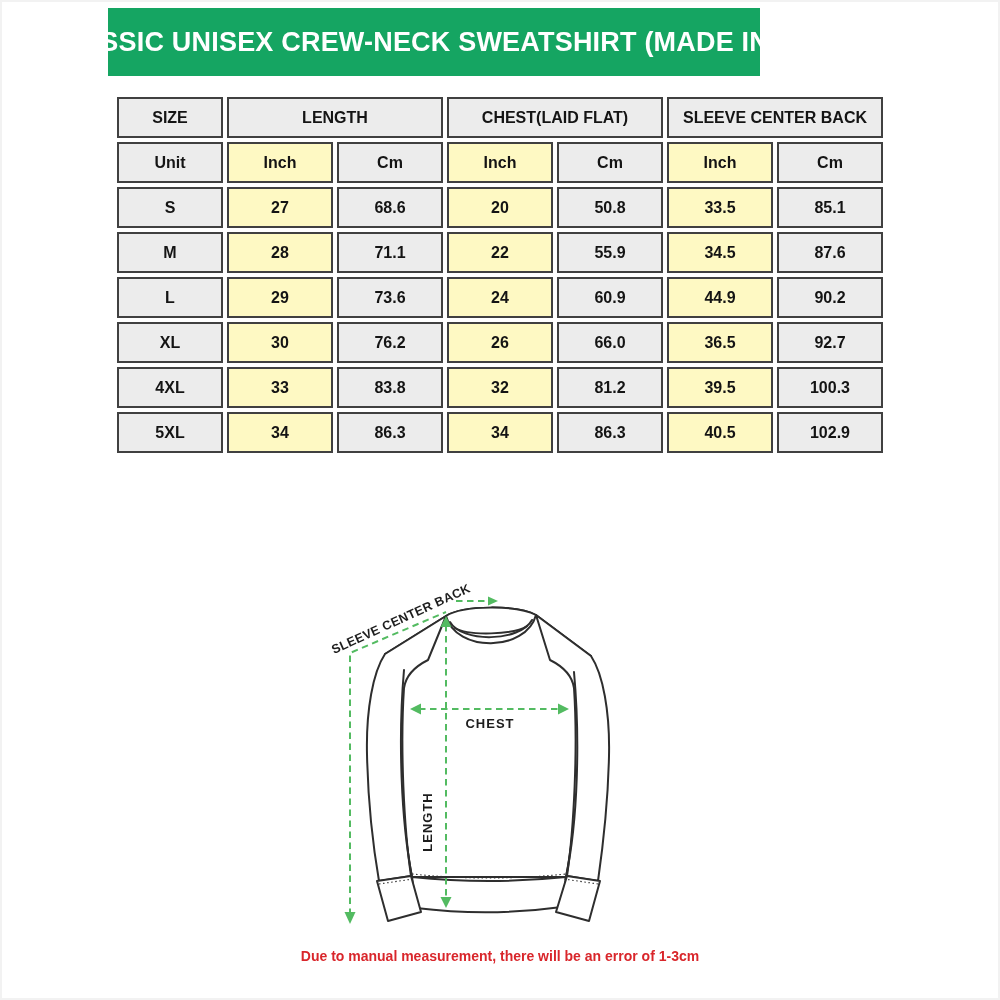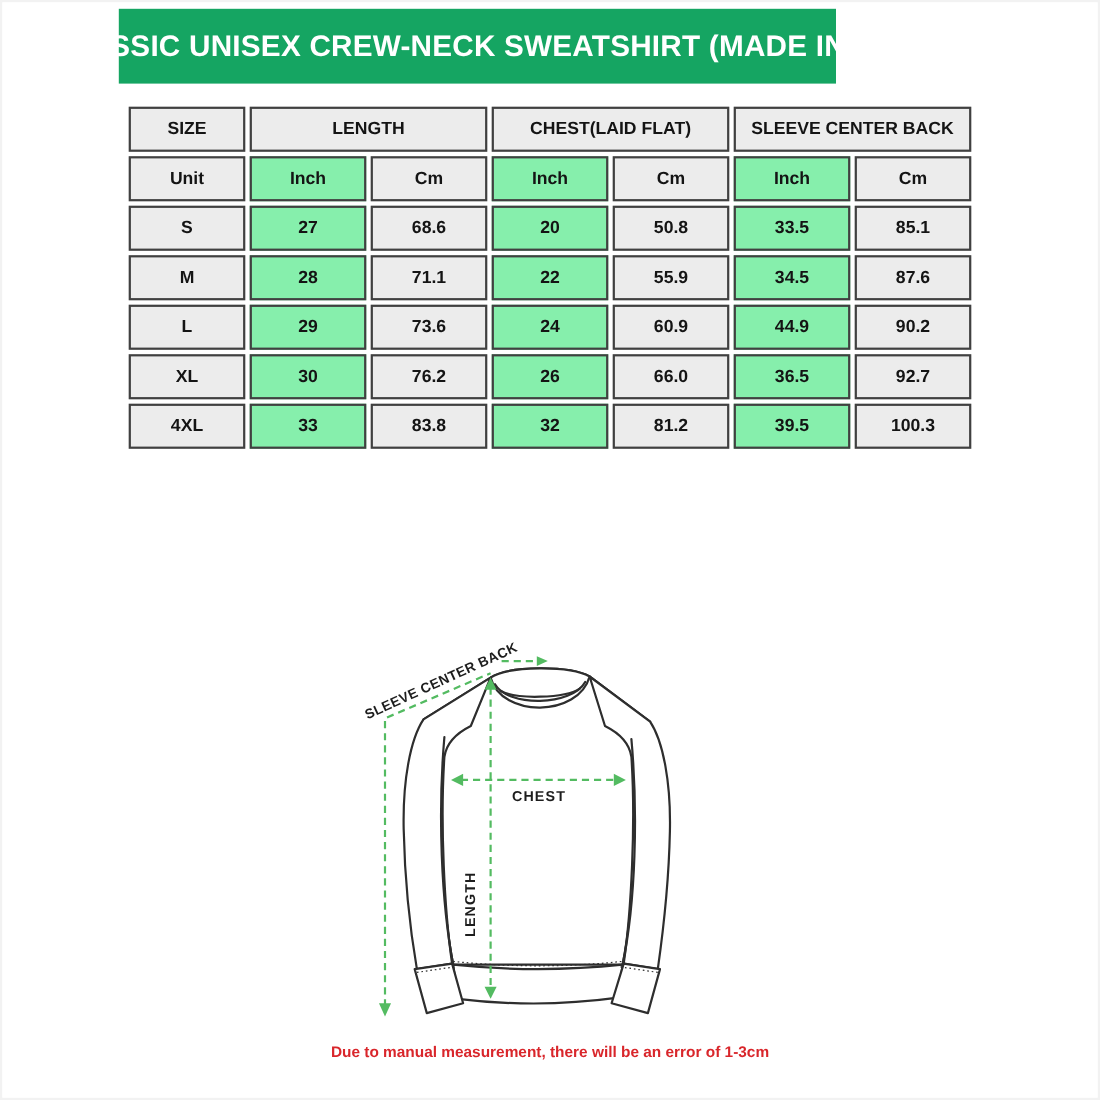--- a/index.html
+++ b/index.html
@@ -18,21 +18,21 @@
   .size-table{
     position:absolute;left:113px;top:93px;width:774px;
     border-collapse:separate;border-spacing:4px;table-layout:fixed;
   }
   .size-table td{
     border:2px solid #404040;text-align:center;vertical-align:middle;
     height:37px;padding:0;font-weight:bold;font-size:16px;color:#141414;
     font-family:"Liberation Sans",sans-serif;
   }
   .bg-gray{background:#ececec;}
-  .bg-white{background:#86efac;}
+  .bg-white{background:#fef9c3;}
   .grp{font-size:15.5px;}
   .note{
     position:absolute;left:0;top:948px;width:1000px;text-align:center;
     font-size:14px;font-weight:bold;color:#D9262B;
   }
   .diagram{position:absolute;left:328px;top:578px;width:370px;height:365px;}
   .sketch{stroke:#2e2e2e;stroke-width:2;fill:none;stroke-linecap:round;stroke-linejoin:round;}
   .sketch-fill{stroke:#2e2e2e;stroke-width:2;fill:#ffffff;stroke-linejoin:round;}
   .stitch{stroke:#2e2e2e;stroke-width:1.1;fill:none;stroke-dasharray:1.5 2.6;}
   .meas{stroke:#53BB61;stroke-width:2;fill:none;stroke-dasharray:6.5 4.5;}
@@ -112,20 +112,29 @@
       </tr>
       <tr>
         <td class="bg-gray">4XL</td>
         <td class="bg-white">33</td>
         <td class="bg-gray">83.8</td>
         <td class="bg-white">32</td>
         <td class="bg-gray">81.2</td>
         <td class="bg-white">39.5</td>
         <td class="bg-gray">100.3</td>
       </tr>
+      <tr>
+        <td class="bg-gray">5XL</td>
+        <td class="bg-white">34</td>
+        <td class="bg-gray">86.3</td>
+        <td class="bg-white">34</td>
+        <td class="bg-gray">86.3</td>
+        <td class="bg-white">40.5</td>
+        <td class="bg-gray">102.9</td>
+      </tr>
     </tbody>
 </table>
 
 <svg class="diagram" viewBox="0 0 370 365">
 
   <g>
     <path class="sketch-fill" d="M118,38 L57,76 L76,92 C70,160 73,242 84,299 L238,299 C249,242 252,160 246,94 L263,78 L208,37 C190,27 135,27 118,38 Z"></path>
 
     <path class="sketch-fill" d="M118,38 L57,76 C45,94 38,132 39,176 C40,224 45,268 51,303 L83,298 C76,250 72,170 76,110 C78,96 88,88 100,82 Z"></path>
 

